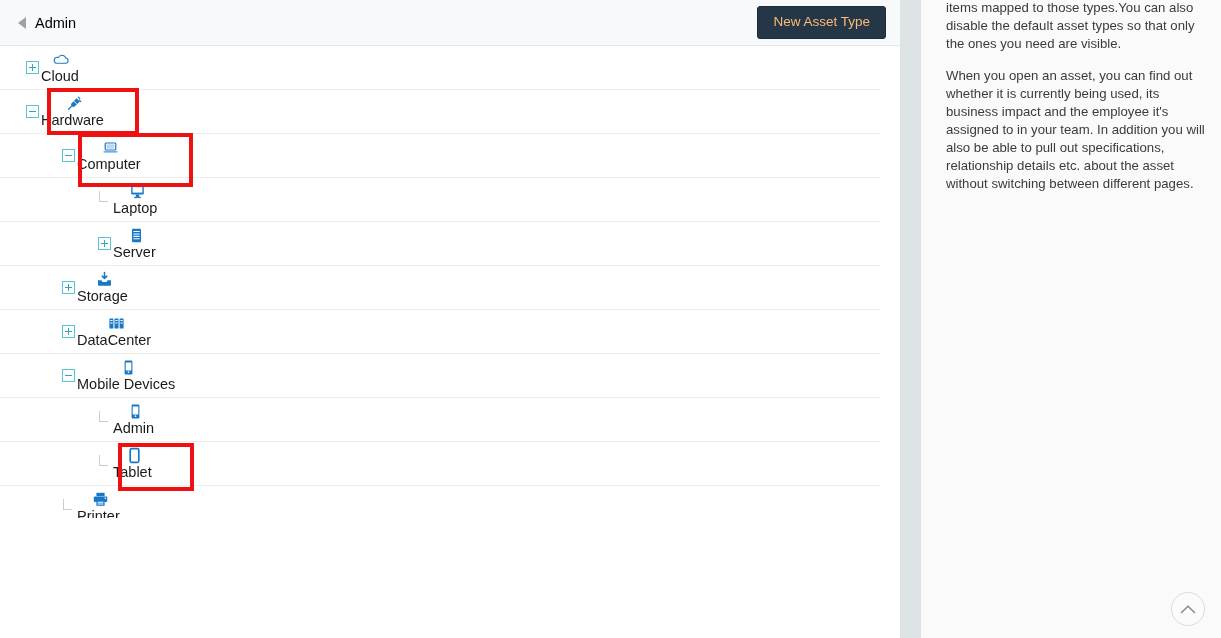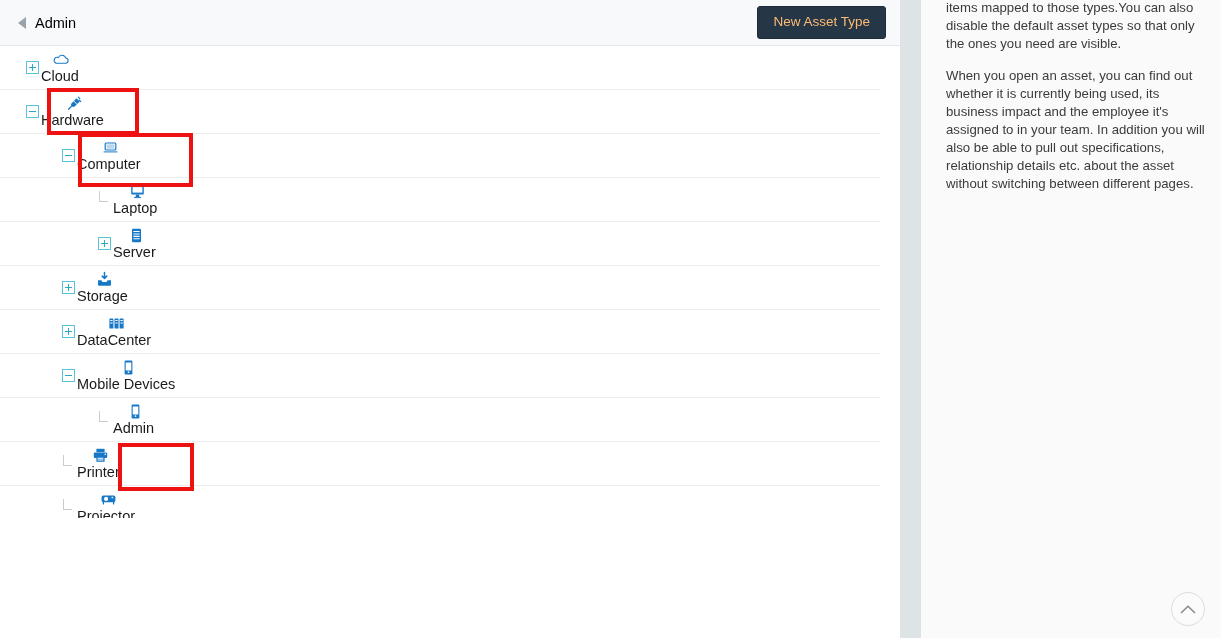--- a/index.html
+++ b/index.html
@@ -304,20 +304,32 @@
               <svg width="17" height="17" viewBox="0 0 17 17">
                 <rect x="4.6" y="1.6" width="7.8" height="13.8" rx="1.2" fill="#1878c8"></rect>
                 <rect x="5.7" y="3.5" width="5.6" height="8" fill="#ffffff"></rect>
                 <circle cx="8.5" cy="13.1" r="0.85" fill="#ffffff"></circle>
               </svg>
             </span>
             <span class="tlabel">Admin</span>
           </div>
         </div>
         <div class="trow">
+          <div style="width: 98px; flex: 0 0 auto;"></div>
+          <span class="elbow"></span>
+          <div class="node-box">
+            <span class="ticon">
+              <svg width="17" height="17" viewBox="0 0 17 17">
+                <rect x="4.2" y="1.6" width="8.6" height="13.8" rx="1.3" fill="none" stroke="#1878c8" stroke-width="1.7"></rect>
+              </svg>
+            </span>
+            <span class="tlabel">Tablet</span>
+          </div>
+        </div>
+        <div class="trow">
           <div style="width: 62px; flex: 0 0 auto;"></div>
           <span class="elbow"></span>
           <div class="node-box">
             <span class="ticon">
               <svg width="17" height="17" viewBox="0 0 17 17">
                 <path d="M4.4 1.8h8.2v3.4H4.4z" fill="#1878c8"></path>
                 <rect x="1.8" y="5.4" width="13.4" height="5.6" rx="1.1" fill="#1878c8"></rect>
                 <path d="M4.4 9.6h8.2v5.2H4.4z" fill="#1878c8"></path>
                 <path d="M5.6 10.8h5.8v1H5.6zM5.6 12.6h5.8v1H5.6z" fill="#ffffff"></path>
                 <circle cx="13.3" cy="7.2" r="0.8" fill="#ffffff"></circle>

